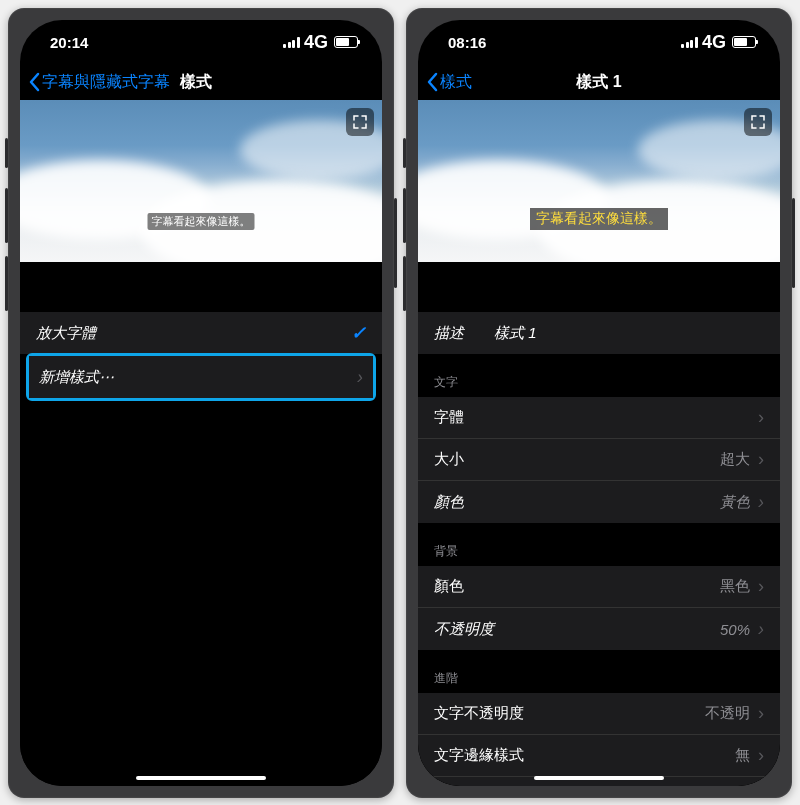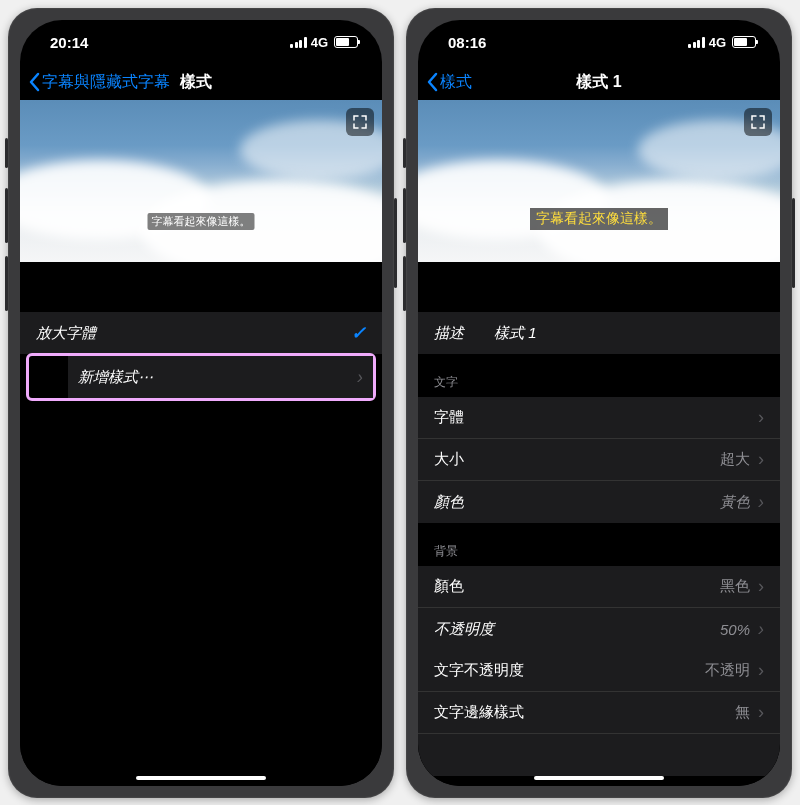--- a/index.html
+++ b/index.html
@@ -9,21 +9,21 @@
     background: #f0f0f0;
     display: flex;
     gap: 12px;
     padding: 8px;
     font-family: -apple-system, "Helvetica Neue", Arial, sans-serif;
   }
   .phone {
     width: 390px;
     height: 790px;
     background: #3a3a3c;
-    border-radius: 29px;
+    border-radius: 16px;
     padding: 12px;
     position: relative;
     box-shadow: inset 0 0 2px rgba(255,255,255,0.2), 0 2px 8px rgba(0,0,0,0.3);
   }
   .screen {
     width: 100%;
     height: 100%;
     background: #000;
     border-radius: 42px;
     overflow: hidden;
@@ -50,21 +50,21 @@
     padding: 0 24px 0 30px;
     color: #fff;
     font-size: 15px;
     font-weight: 600;
     position: relative;
   }
   .status-right {
     display: flex;
     align-items: center;
     gap: 4px;
-    font-size: 13px;
+    font-size: 18px;
   }
   .signal-bars {
     display: flex;
     align-items: flex-end;
     gap: 1.5px;
     height: 11px;
   }
   .signal-bars span {
     width: 3px;
     background: #fff;
@@ -212,24 +212,23 @@
   .chevron {
     color: #57575b;
     font-size: 18px;
   }
   .check {
     color: #0a84ff;
     font-size: 18px;
     font-weight: bold;
   }
   .highlight-box {
-    border: 3px solid #f0abfc;
+    border: 3px solid #0ea5e9;
     border-radius: 6px;
     margin: -1px 6px 0;
-    padding-left: 39px;
   }
   .highlight-box .row { border-bottom: none; padding: 0 10px; }
   .home-indicator {
     position: absolute;
     bottom: 6px;
     left: 50%;
     transform: translateX(-50%);
     width: 130px;
     height: 4px;
     background: #fff;
@@ -398,20 +397,21 @@
         </div>
         <div class="row">
           <span class="row-label">不透明度</span>
           <span class="row-value">
               <span>50%</span>
               <span class="chevron">›</span>
             </span>
         </div>
       </div>
 
+      <div class="section-header">進階</div>
       <div class="group">
         <div class="row">
           <span class="row-label">文字不透明度</span>
           <span class="row-value">
               <span>不透明</span>
               <span class="chevron">›</span>
             </span>
         </div>
         <div class="row">
           <span class="row-label">文字邊緣樣式</span>

